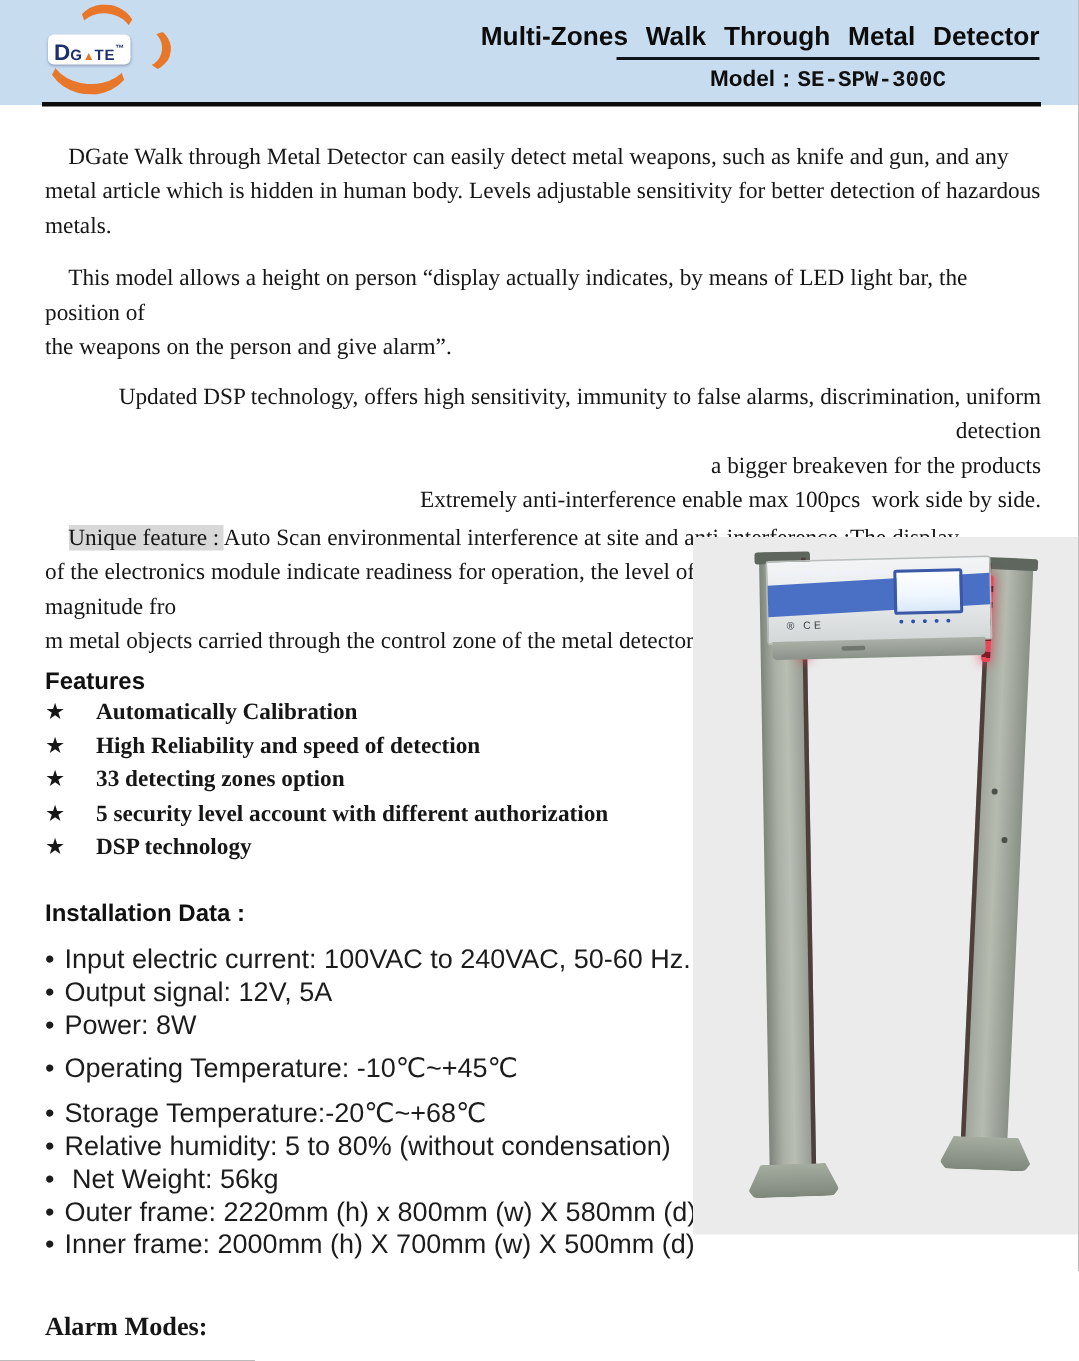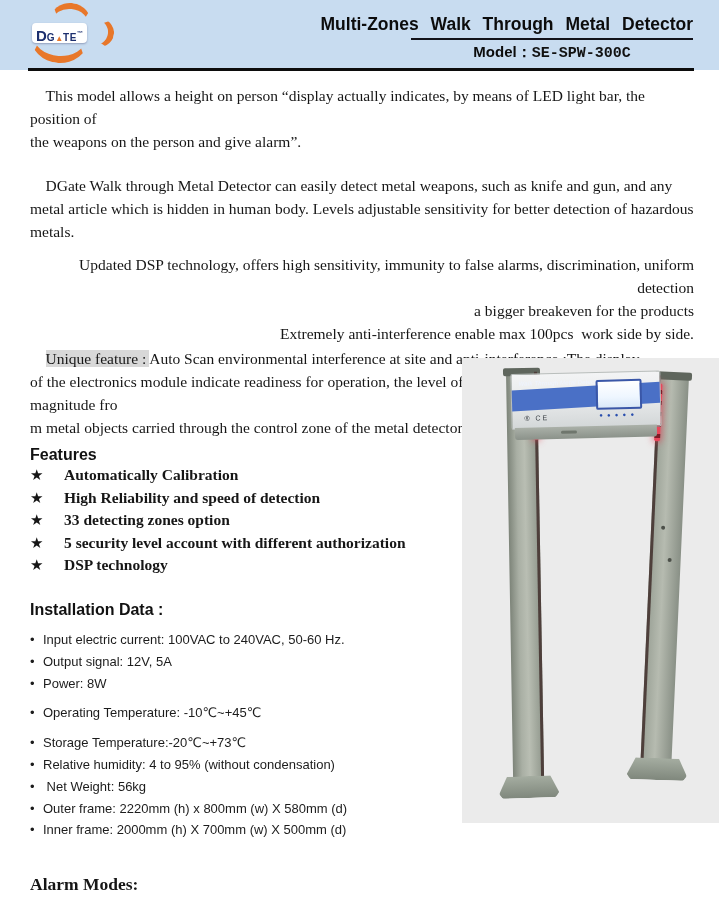--- a/index.html
+++ b/index.html
@@ -53,21 +53,21 @@
   .hl { background:#d8d8d8; }
 
   h2.sans { font-family:"Liberation Sans","DejaVu Sans",sans-serif; font-size:16px; font-weight:bold; color:#111; }
   .features-h { margin-top:7px; }
   .features-list { list-style:none; margin-top:0; }
   .features-list li { font-size:15.5px; font-weight:bold; line-height:21.6px; white-space:pre-wrap; }
   .star { display:inline-block; width:34px; font-weight:normal; font-size:15px; }
 
   .install-h { margin-top:24px; }
   .install-list { list-style:none; margin-top:10px; font-family:"Liberation Sans","DejaVu Sans",sans-serif; }
-  .install-list li { font-size:13px; line-height:21.8px; color:#1c1c1c; white-space:pre-wrap; }
+  .install-list li { font-size:18px; line-height:21.8px; color:#1c1c1c; white-space:pre-wrap; }
   .install-list li.gap { margin-top:8px; }
   .dot { display:inline-block; width:13px; }
 
   .alarm-h { font-size:17.5px; font-weight:bold; margin-top:33px; font-family:"Liberation Serif","DejaVu Serif",serif; }
 
   
   .product { position:absolute; left:462px; top:358px; width:257px; height:465px; background:#ebebeb; overflow:hidden; }
   .pillar { position:absolute; width:31px; border-radius:2px 2px 0 0; }
   .pillar-l { left:44px; top:14px; height:406px; transform:rotate(-1deg); transform-origin:top center;
     background:linear-gradient(90deg,#7d8479 0%,#a9afa4 30%,#b9beb3 55%,#8e958a 100%); }
@@ -121,25 +121,25 @@
     </div>
     <div class="titleblock">
       <div class="title">Multi-Zones Walk Through Metal Detector</div>
       <div class="title-rule"></div>
       <div class="model"><span class="model-label">Model：</span><span class="model-value">SE-SPW-300C</span></div>
     </div>
   </header>
   <div class="hdr-rule"></div>
 
   <div class="content">
-    <p class="para p2">    This model allows a height on person “display actually indicates, by means of LED light bar, the position of
-the weapons on the person and give alarm”.</p>
     <p class="para p1">    DGate Walk through Metal Detector can easily detect metal weapons, such as knife and gun, and any
 metal article which is hidden in human body. Levels adjustable sensitivity for better detection of hazardous
 metals.</p>
+    <p class="para p2">    This model allows a height on person “display actually indicates, by means of LED light bar, the position of
+the weapons on the person and give alarm”.</p>
     <p class="para p3">    Updated DSP technology, offers high sensitivity, immunity to false alarms, discrimination, uniform detection
 a bigger breakeven for the products
 Extremely anti-interference enable max 100pcs  work side by side.</p>
     <p class="para p4"><span>    </span><span class="hl">Unique feature : </span><span>Auto Scan environmental interference at site and anti-interference :The display
 of the electronics module indicate readiness for operation, the level of interference and the signal magnitude fro
 m metal objects carried through the control zone of the metal detector.</span></p>
 
     <h2 class="sans features-h">Features</h2>
     <ul class="features-list">
       <li><span class="star">★</span><span>Automatically Calibration</span></li>
@@ -148,22 +148,22 @@
       <li><span class="star">★</span><span>5 security level account with different authorization</span></li>
       <li><span class="star">★</span><span>DSP technology</span></li>
     </ul>
 
     <h2 class="sans install-h">Installation Data :</h2>
     <ul class="install-list">
       <li><span class="dot">•</span><span>Input electric current: 100VAC to 240VAC, 50-60 Hz.</span></li>
       <li><span class="dot">•</span><span>Output signal: 12V, 5A</span></li>
       <li><span class="dot">•</span><span>Power: 8W</span></li>
       <li class="gap"><span class="dot">•</span><span>Operating Temperature: -10℃~+45℃</span></li>
-      <li class="gap"><span class="dot">•</span><span>Storage Temperature:-20℃~+73℃</span></li>
-      <li><span class="dot">•</span><span>Relative humidity: 4 to 95% (without condensation)</span></li>
+      <li class="gap"><span class="dot">•</span><span>Storage Temperature:-20℃~+68℃</span></li>
+      <li><span class="dot">•</span><span>Relative humidity: 5 to 80% (without condensation)</span></li>
       <li><span class="dot">•</span><span> Net Weight: 56kg</span></li>
       <li><span class="dot">•</span><span>Outer frame: 2220mm (h) x 800mm (w) X 580mm (d)</span></li>
       <li><span class="dot">•</span><span>Inner frame: 2000mm (h) X 700mm (w) X 500mm (d)</span></li>
     </ul>
 
     <h2 class="alarm-h">Alarm Modes:</h2>
 
   </div>
 
   <figure class="product">

